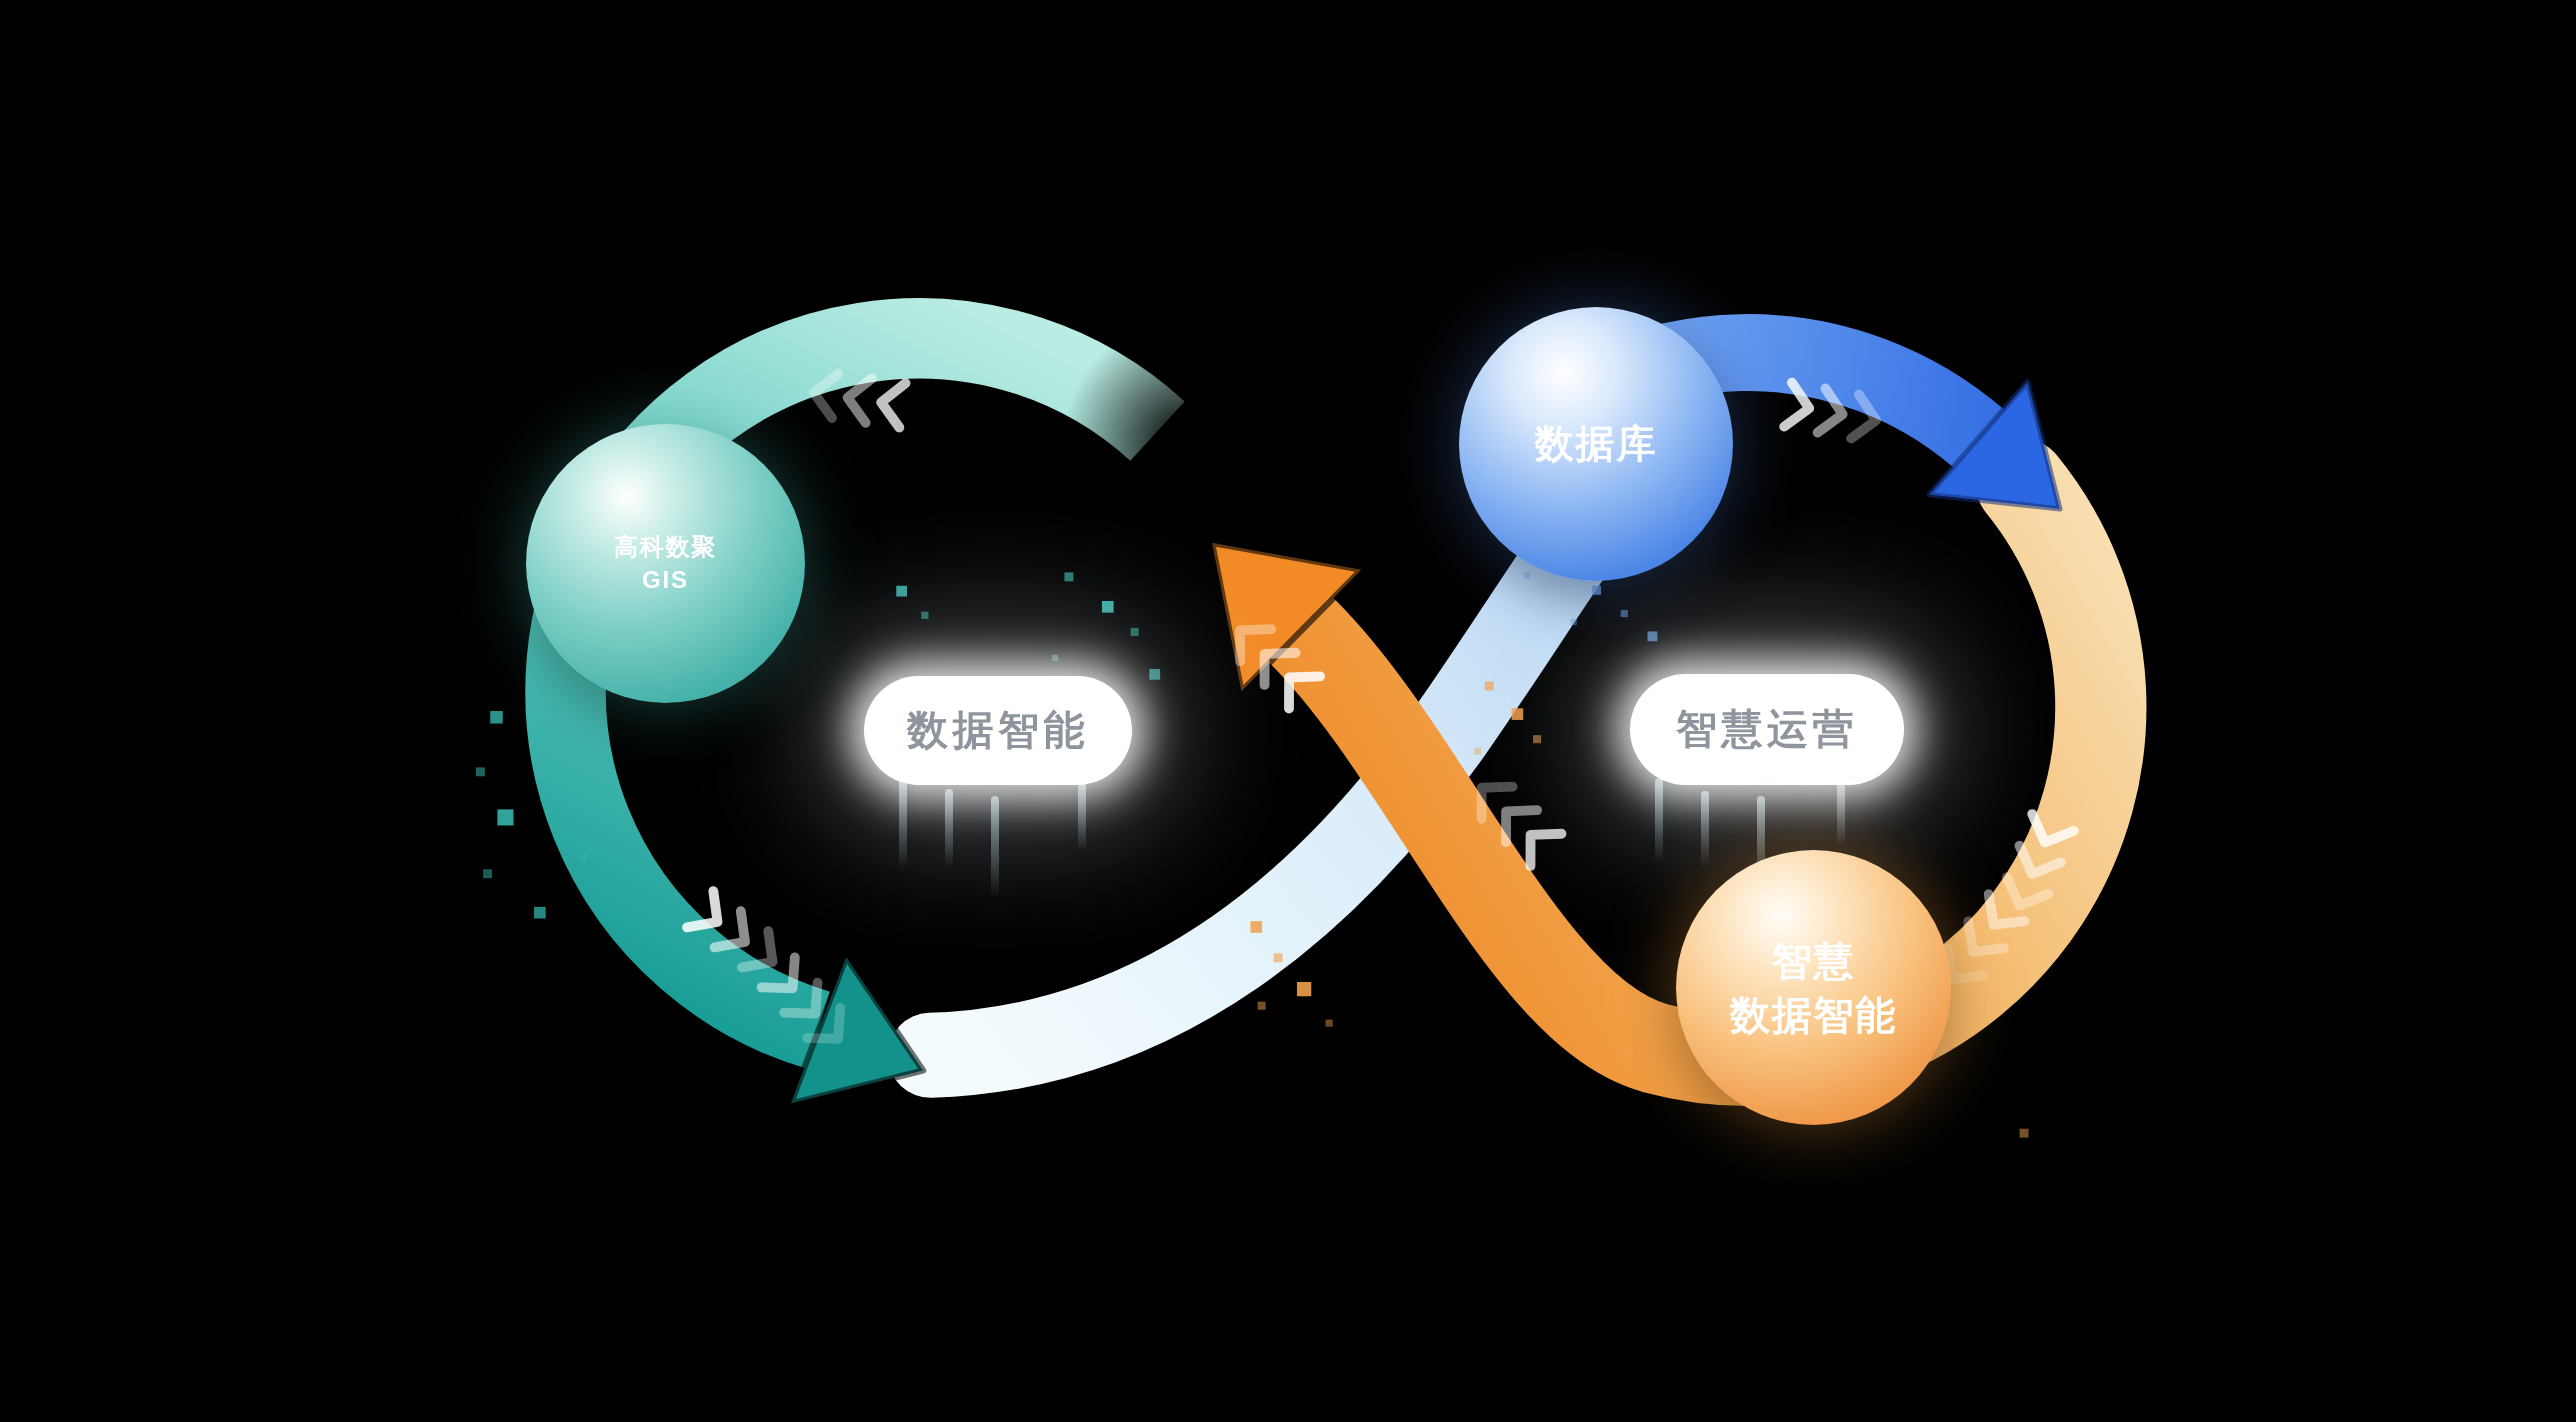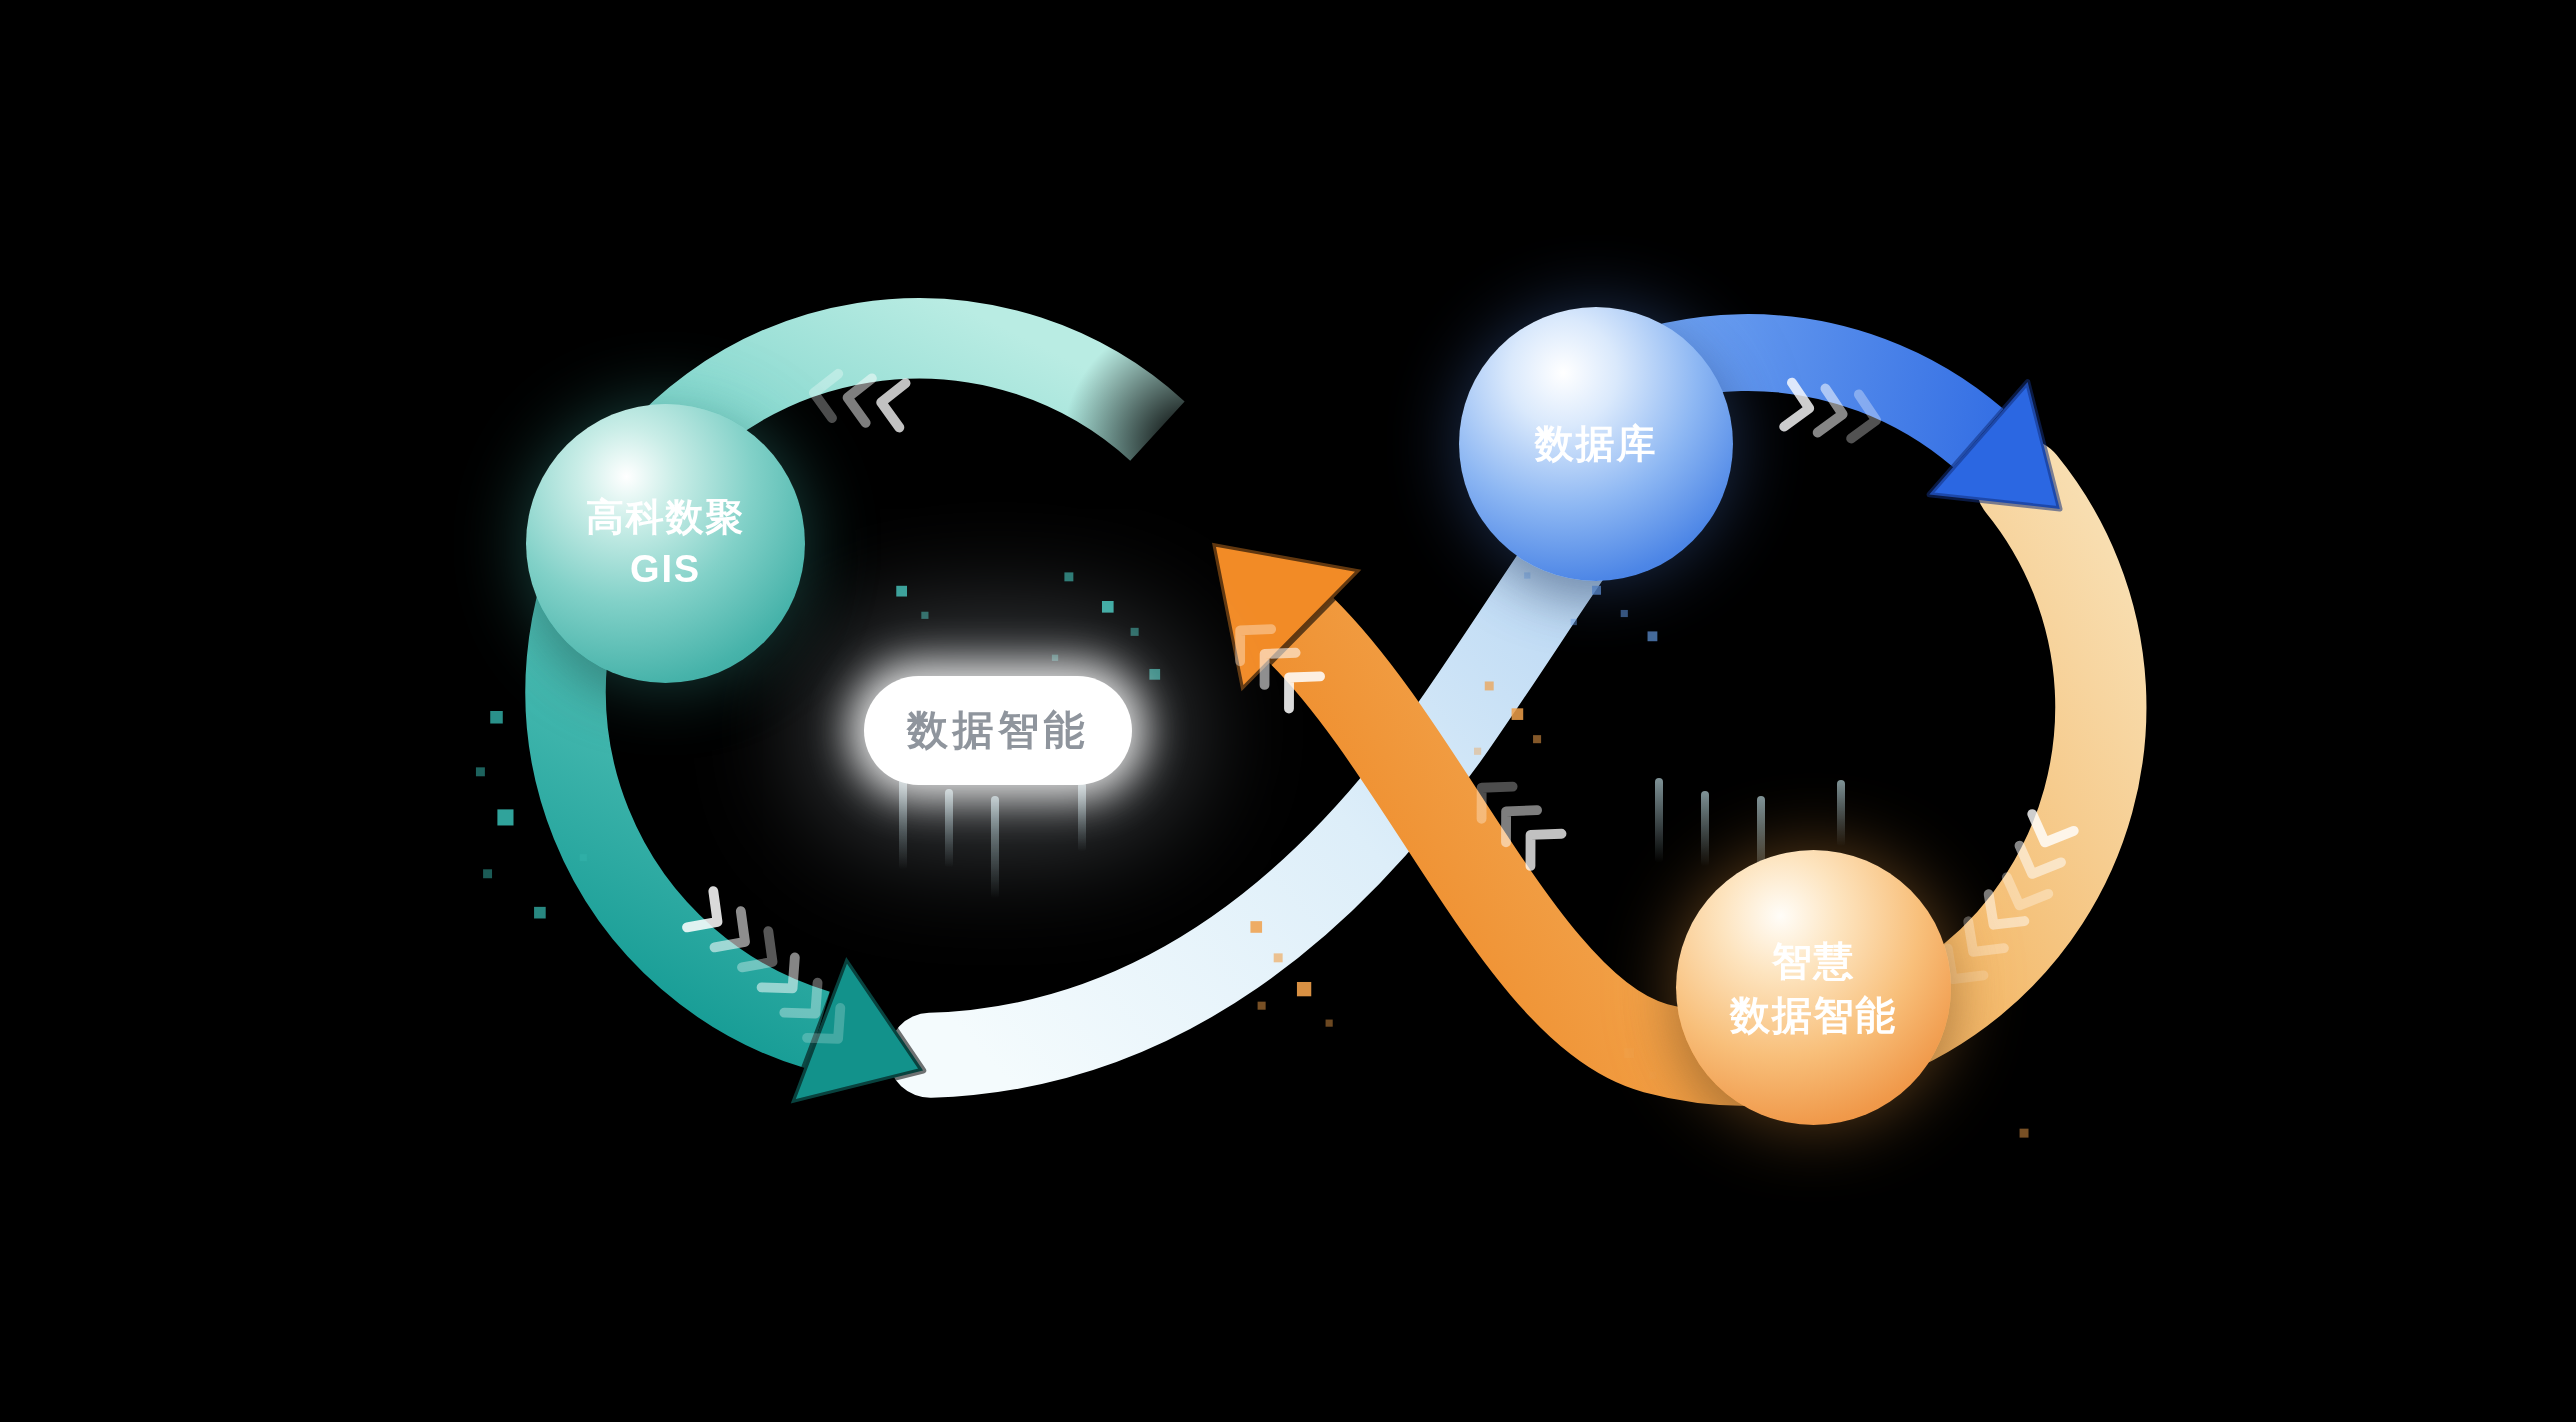--- a/index.html
+++ b/index.html
@@ -9,21 +9,21 @@
   }
   .stage svg{position:absolute;left:0;top:0;}
 
   .sphere{
     position:absolute;border-radius:50%;
     display:flex;align-items:center;justify-content:center;text-align:center;
     color:#ffffff;font-weight:600;line-height:1.35;letter-spacing:1.8px;
   }
   .sphere span{display:block;}
   .sphere-gis{
-    left:526px;top:404px;width:279px;height:279px;font-size:38px;
+    left:526px;top:424px;width:279px;height:279px;font-size:24px;
     background:radial-gradient(circle at 36% 26%, #ffffff 0%, #c9ede7 18%, #82d1c8 46%, #47b3aa 76%, #2f9d96 100%);
     box-shadow:0 0 72px rgba(74,197,187,0.35), 0 19.7px 49px rgba(0,0,0,0.35);
   }
   .sphere-db{
     left:1459px;top:307px;width:274px;height:274px;font-size:39px;
     background:radial-gradient(circle at 38% 24%, #ffffff 0%, #dae9fc 20%, #8db7f3 50%, #4d86e6 78%, #3a73dc 100%);
     box-shadow:0 0 72px rgba(90,140,235,0.35), 0 19.7px 49px rgba(0,0,0,0.35);
   }
   .sphere-dec{
     left:1676px;top:850px;width:275px;height:275px;font-size:40px;
@@ -149,20 +149,23 @@
   <div class="streak" style="left:991px;top:796px;height:103px;"></div>
   <div class="streak" style="left:1078px;top:782px;height:70px;"></div>
   <div class="streak" style="left:1655px;top:778px;height:85px;"></div>
   <div class="streak" style="left:1701px;top:791px;height:76px;"></div>
   <div class="streak" style="left:1757px;top:796px;height:100px;"></div>
   <div class="streak" style="left:1837px;top:780px;height:67px;"></div>
 
   <div class="pill pill-left">
     <span>数据智能</span>
   </div>
+  <div class="pill pill-right">
+    <span>智慧运营</span>
+  </div>
 
   <div class="sphere sphere-gis">
     <div>
       <span>高科数聚</span>
       <span>GIS</span>
     </div>
   </div>
 
   <div class="sphere sphere-db">
     <div>

